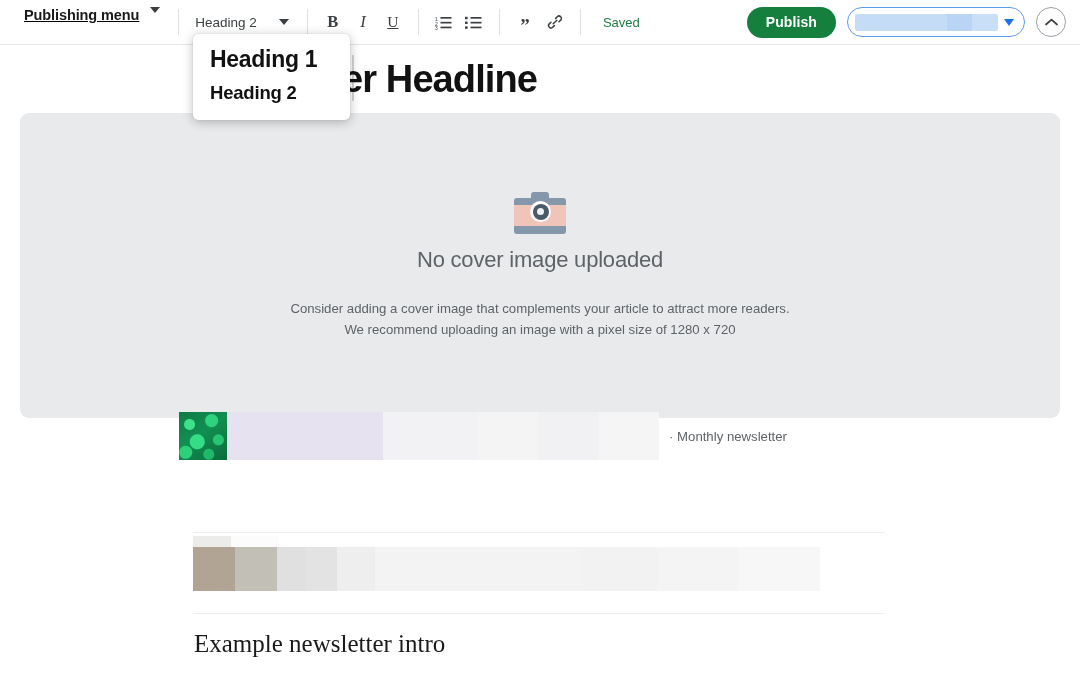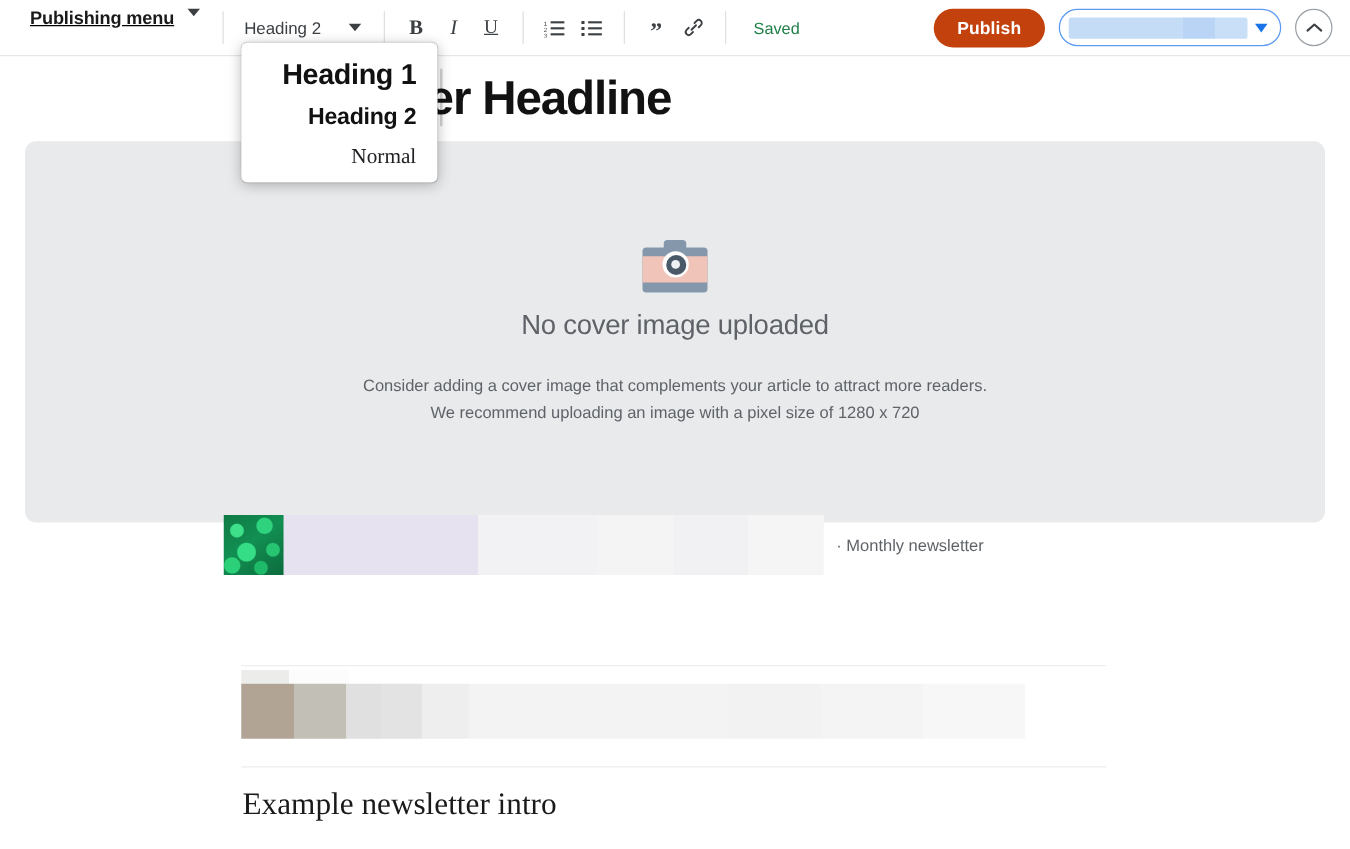--- a/index.html
+++ b/index.html
@@ -57,21 +57,21 @@
                font-family: "Liberation Serif", serif; }
 
   .saved-txt {
     font-size: 13px; color: #1e7e45; margin-left: 12px;
     white-space: nowrap;
     text-align: right;
   }
 
   .tb-right { margin-left: auto; display: flex; align-items: center; gap: 11px; }
   .publish-btn {
-    background: #c2410c; color: #fff;
+    background: #15803d; color: #fff;
     font-size: 14px; font-weight: bold;
     border: none; border-radius: 18px;
     height: 31px; padding: 0 19px;
     cursor: pointer; letter-spacing: 0.1px;
   }
   .acct-pill {
     display: flex; align-items: center;
     height: 30px; width: 178px;
     border: 1.6px solid #5b9bf0; border-radius: 16px;
     padding: 0 10px 0 7px; cursor: pointer; gap: 6px;
@@ -96,21 +96,21 @@
 
   
   .style-menu {
     position: absolute; left: 193px; top: 34px;
     width: 157px; background: #fff;
     border-radius: 5px;
     box-shadow: 0 2px 11px rgba(0,0,0,0.26), 0 0 1px rgba(0,0,0,0.25);
     padding: 9px 0 8px 0;
     z-index: 30;
   }
-  .style-menu-item { padding: 3px 17px; cursor: pointer; color: #111; text-align: right; }
+  .style-menu-item { padding: 3px 17px; cursor: pointer; color: #111; }
   .sm-h1 { font-size: 23px; font-weight: bold; letter-spacing: -0.3px; padding-bottom: 6px; }
   .sm-h2 { font-size: 18.5px; font-weight: bold; letter-spacing: -0.2px; padding-bottom: 8px; }
   .sm-normal { font-size: 17px; font-family: "Liberation Serif", serif; color: #202124; }
 
   
   .doc { position: absolute; top: 45px; left: 0; width: 1080px; height: 634px; background: #fff; }
 
   .headline {
     position: absolute; left: 193px; top: 13px;
     font-size: 38px; font-weight: bold;
@@ -299,21 +299,20 @@
         <svg width="15" height="11" viewBox="0 0 15 11">
           <path d="M2 7.5 L7.5 2.6 L13 7.5" stroke="#3c4043" stroke-width="1.7" fill="none" stroke-linecap="round" stroke-linejoin="round"></path>
         </svg>
       </div>
     </div>
   </div>
 
   <div class="style-menu">
     <div class="style-menu-item sm-h1">Heading 1</div>
     <div class="style-menu-item sm-h2">Heading 2</div>
-    <div class="style-menu-item sm-normal">Normal</div>
   </div>
 
   <div class="doc">
 
     <div class="headline-caret"></div>
     <div class="headline">Newsletter Headline</div>
 
     <div class="cover-panel">
       <div class="cam-icon">
         <div class="cam-hump"></div>

